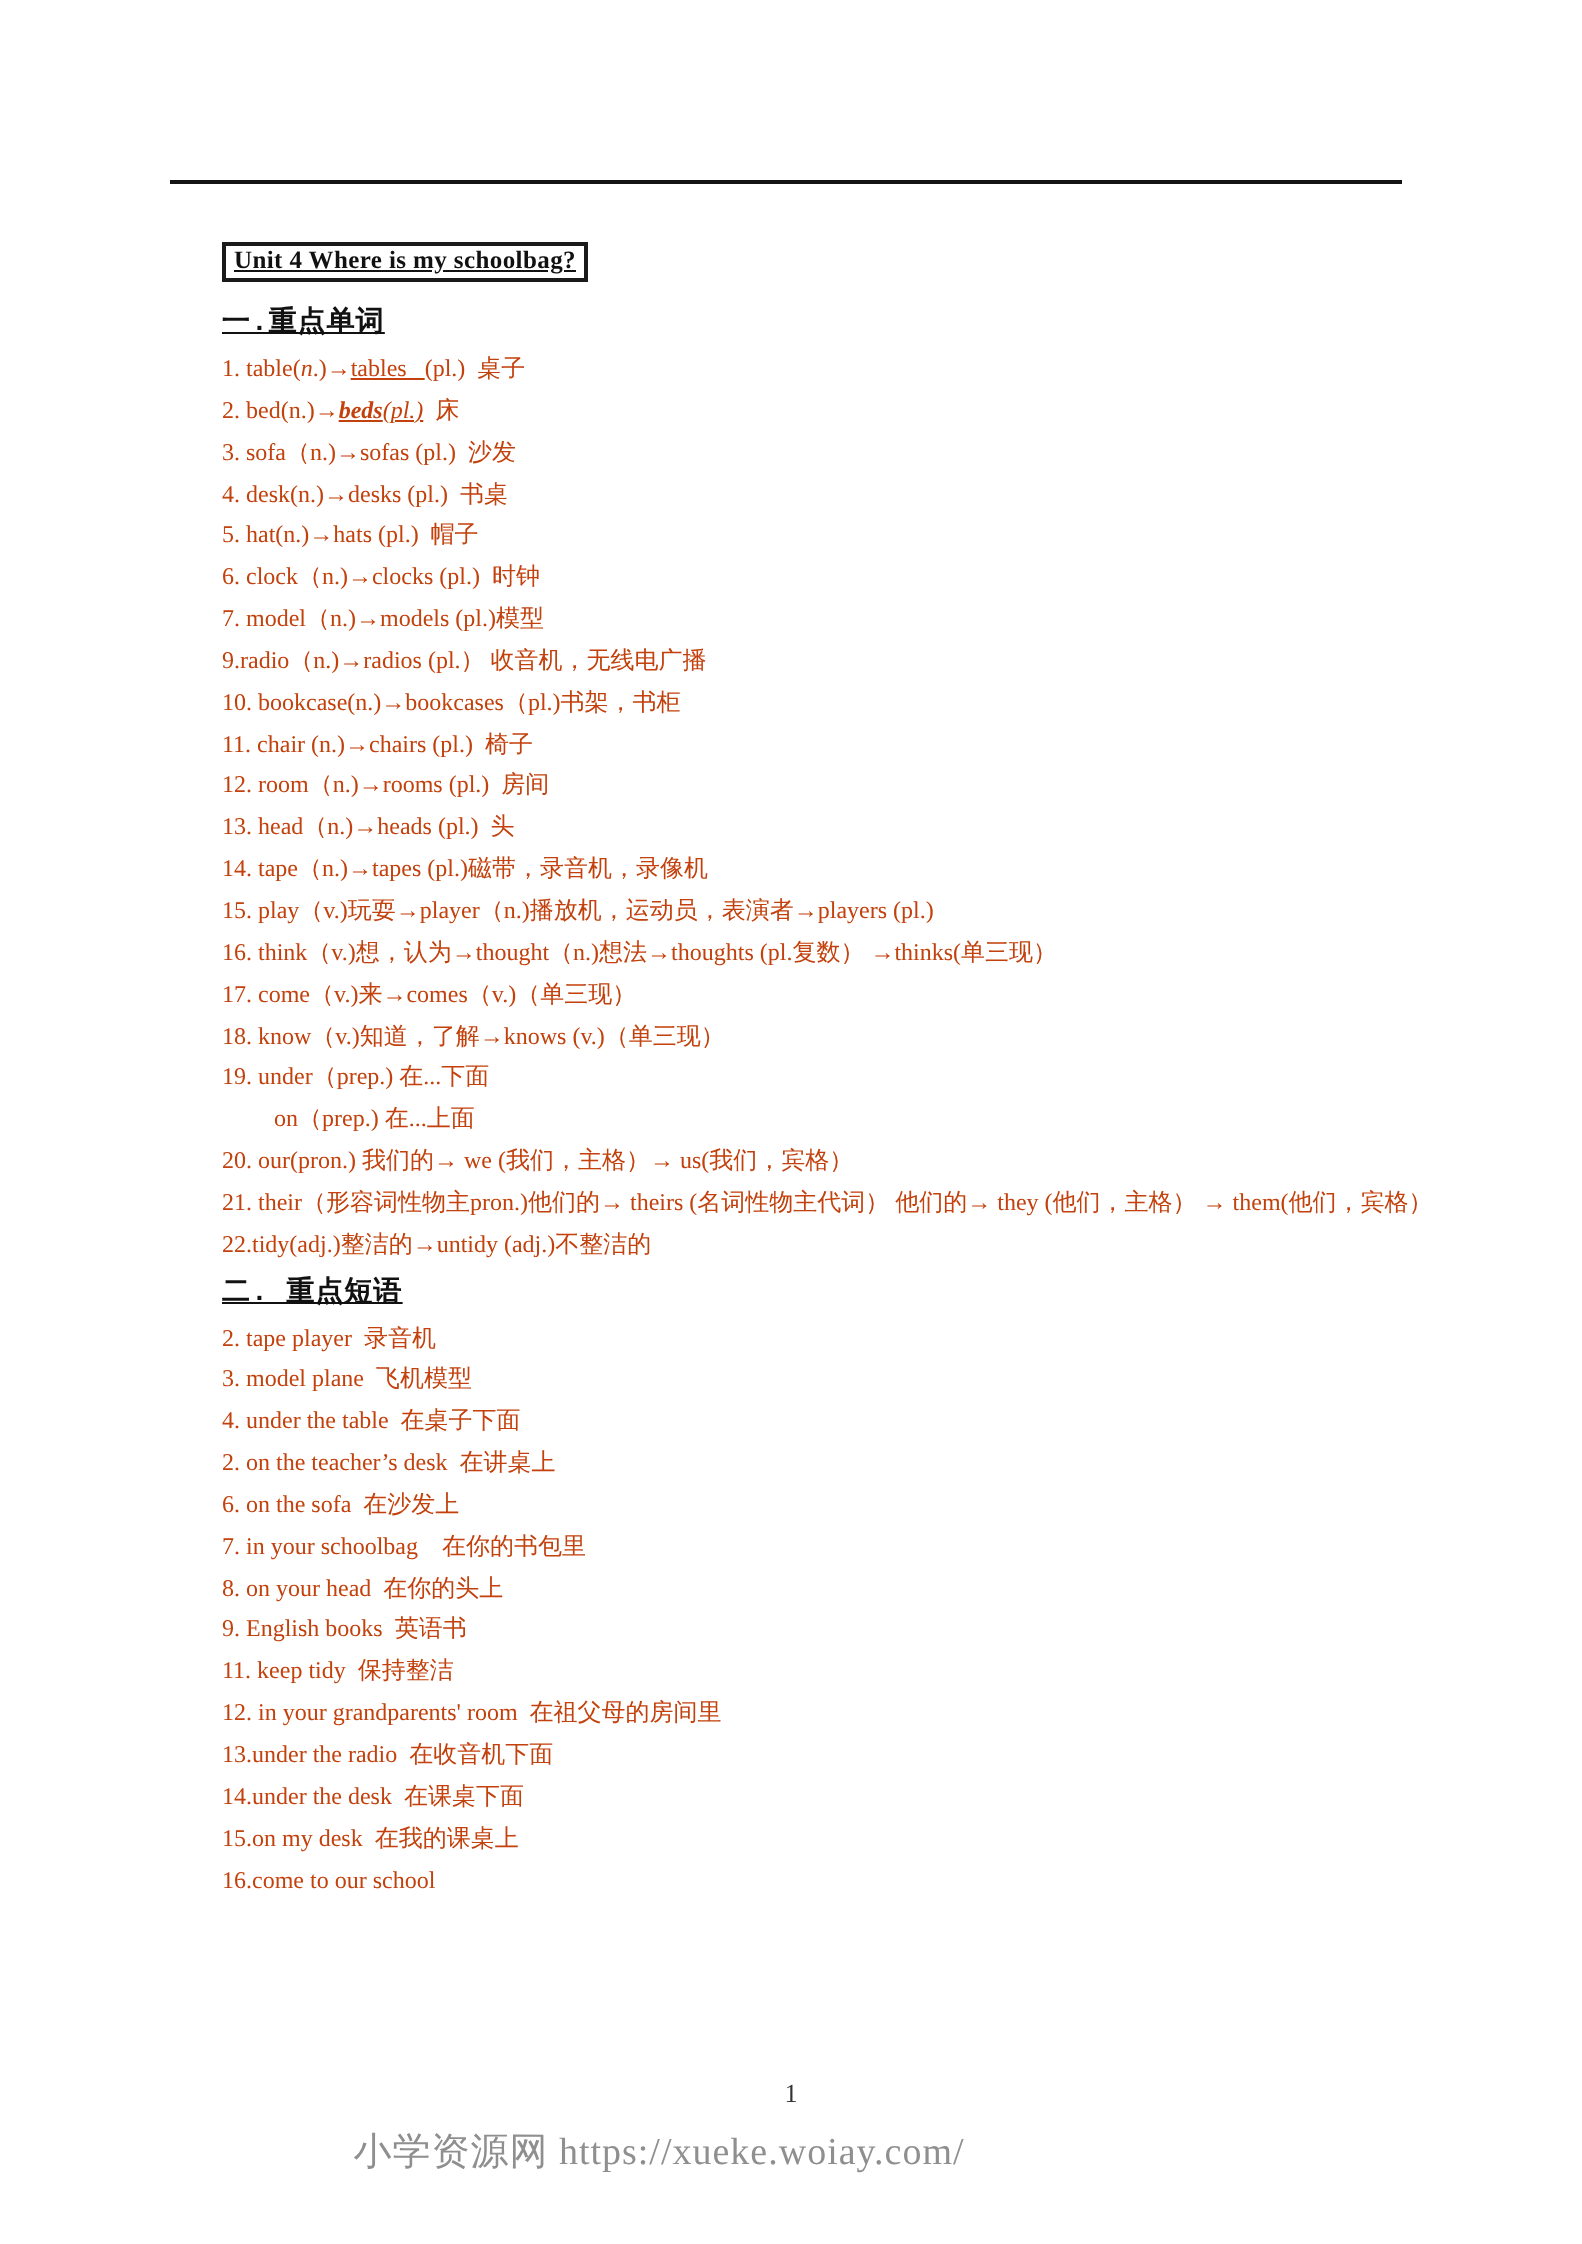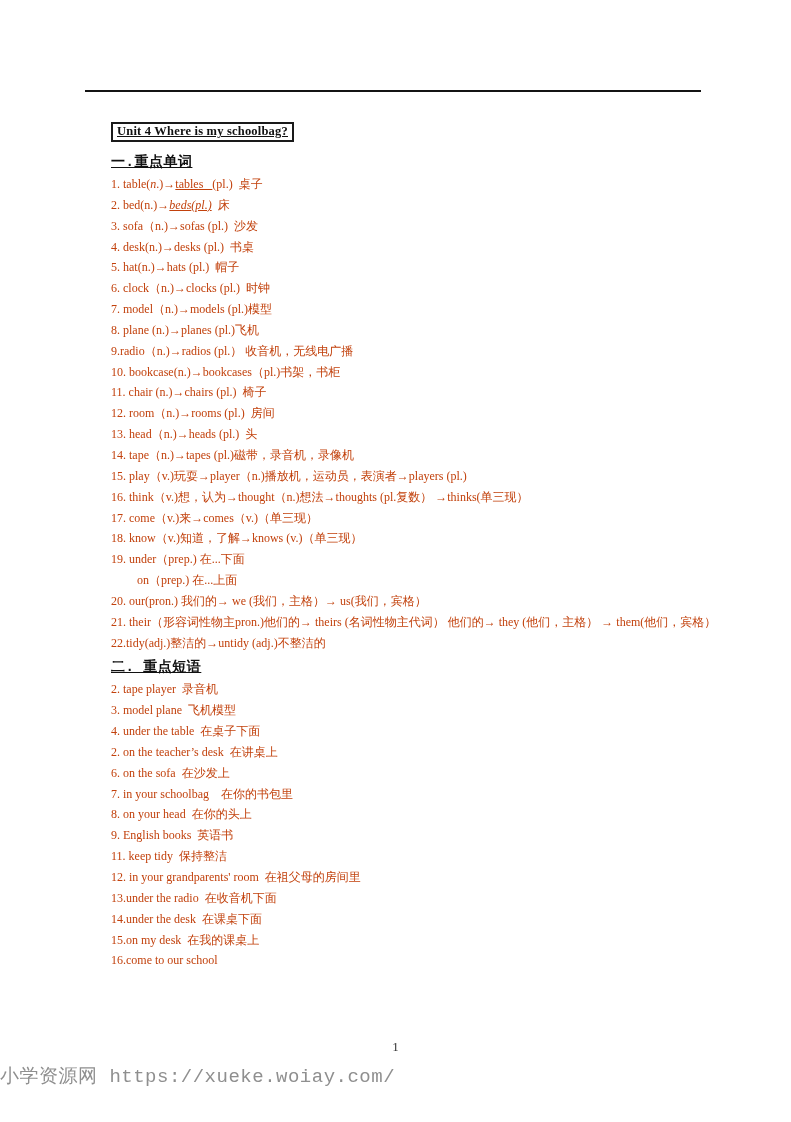--- a/index.html
+++ b/index.html
@@ -24,30 +24,30 @@
   .sec-heading{
     display:inline-block;font-family:Liberation Mono, monospace;
     font-weight:bold;font-size:14px;text-decoration:underline;
     letter-spacing:0.5px;
   }
   .line{
     font-size:12px;line-height:20.85px;height:20.85px;
     white-space:pre;color:#c2410c;
   }
   .line.indent{padding-left:26px;}
-  .seg-b{font-weight:normal;text-align:center;}
+  .seg-b{font-weight:bold;text-align:center;}
   .seg-i{font-style:italic;}
   .seg-u{text-decoration:underline;}
   .page-number{
     position:absolute;left:0;top:1039px;width:791px;text-align:center;
     font-size:13px;color:#333;
   }
   .site-footer{
-    position:absolute;left:0;top:1063px;width:659px;
-    font-family:Liberation Mono, monospace;
+    position:absolute;left:0;top:1063px;width:659px;text-align:center;
+    font-family:Liberation Serif, serif;
     font-size:19px;color:#8f8f8f;letter-spacing:0.5px;
   }
 </style>
 </head>
 <body>
 
 <div class="page">
 
   <div class="top-rule"></div>
 
@@ -62,21 +62,20 @@
     </div>
 
     <div>
         <div class="line"><span>1. table(</span><span class="seg-i">n</span><span>.)→</span><span class="seg-u">tables&nbsp;&nbsp;&nbsp;</span><span>(pl.)  桌子</span></div>
         <div class="line"><span>2. bed(n.)→</span><span class="seg-b seg-i seg-u">beds</span><span class="seg-i seg-u">(pl.)</span><span>  床</span></div>
         <div class="line"><span>3. sofa（n.)→sofas (pl.)  沙发</span></div>
         <div class="line"><span>4. desk(n.)→desks (pl.)  书桌</span></div>
         <div class="line"><span>5. hat(n.)→hats (pl.)  帽子</span></div>
         <div class="line"><span>6. clock（n.)→clocks (pl.)  时钟</span></div>
         <div class="line"><span>7. model（n.)→models (pl.)模型</span></div>
-        <div class="line"><span>8. plane (n.)→planes (pl.)飞机</span></div>
         <div class="line"><span>9.radio（n.)→radios (pl.） 收音机，无线电广播</span></div>
         <div class="line"><span>10. bookcase(n.)→bookcases（pl.)书架，书柜</span></div>
         <div class="line"><span>11. chair (n.)→chairs (pl.)  椅子</span></div>
         <div class="line"><span>12. room（n.)→rooms (pl.)  房间</span></div>
         <div class="line"><span>13. head（n.)→heads (pl.)  头</span></div>
         <div class="line"><span>14. tape（n.)→tapes (pl.)磁带，录音机，录像机</span></div>
         <div class="line"><span>15. play（v.)玩耍→player（n.)播放机，运动员，表演者→players (pl.)</span></div>
         <div class="line"><span>16. think（v.)想，认为→thought（n.)想法→thoughts (pl.复数） →thinks(单三现）</span></div>
         <div class="line"><span>17. come（v.)来→comes（v.)（单三现）</span></div>
         <div class="line"><span>18. know（v.)知道，了解→knows (v.)（单三现）</span></div>

